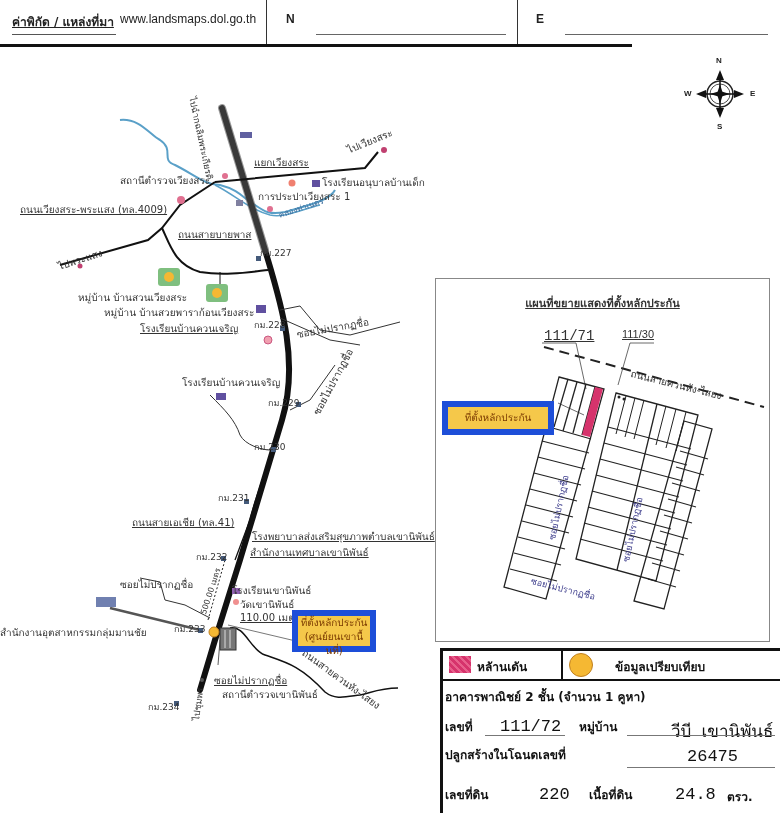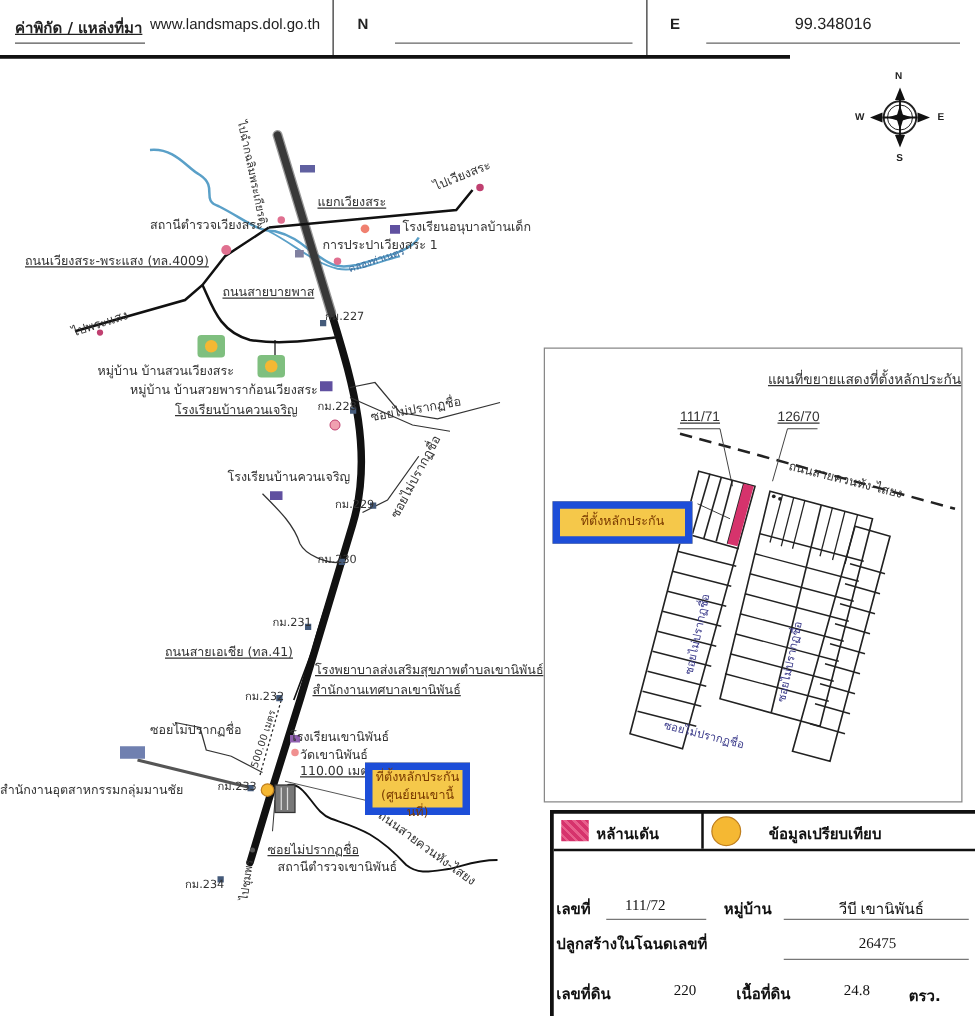--- a/index.html
+++ b/index.html
@@ -13,40 +13,39 @@
   .coord-val{position:absolute;top:11px;font-size:13px;font-family:"Liberation Sans",sans-serif;text-align:center;}
   .coord-line{position:absolute;top:34px;height:1px;background:#666;}
   .map-svg{position:absolute;left:0;top:48px;}
   .maplabel{position:absolute;font-size:10px;color:#333;white-space:nowrap;line-height:1;}
   .u{text-decoration:underline;}
   .km{position:absolute;font-size:9px;color:#333;white-space:nowrap;}
   .yellowbox{position:absolute;background:#f5c84a;border:6px solid #1d4ed8;font-size:10px;color:#7a3a00;text-align:center;line-height:14px;}
   .compass{position:absolute;left:680px;top:56px;width:80px;height:76px;}
   .compass span{position:absolute;font-size:8px;font-weight:bold;font-family:"Liberation Sans",sans-serif;}
   .inset{position:absolute;left:435px;top:278px;width:333px;height:362px;border:1px solid #888;background:#fff;}
-  .inset-title{position:absolute;left:0;width:100%;top:15px;text-align:right;font-size:11px;font-weight:normal;text-decoration:underline;color:#333;}
+  .inset-title{position:absolute;left:0;width:100%;top:15px;text-align:center;font-size:11px;font-weight:bold;text-decoration:underline;color:#333;}
   .legend{position:absolute;left:440px;top:648px;width:340px;height:165px;border-left:3px solid #111;border-top:3px solid #111;}
   .lg-row{position:absolute;left:0;width:100%;}
   .lg-txt{position:absolute;font-size:12px;font-weight:bold;color:#111;white-space:nowrap;}
-  .lg-val{position:absolute;font-size:12px;color:#111;font-family:Liberation Serif, serif;white-space:nowrap;}
+  .lg-val{position:absolute;font-size:17px;color:#111;font-family:Liberation Mono, monospace;white-space:nowrap;}
   .lg-line{position:absolute;height:1px;background:#777;}
 </style>
 </head>
 <body>
 
 <div class="header">
   <span class="src-label">ค่าพิกัด / แหล่งที่มา</span>
   <span class="src-url">www.landsmaps.dol.go.th</span>
   <div class="src-line"></div>
   <div class="vline" style="left:266px"></div>
   <span class="coord-key" style="left:286px">N</span>
   <div class="coord-line" style="left:316px;width:190px"></div>
   <div class="vline" style="left:517px"></div>
   <span class="coord-key" style="left:536px">E</span>
-  <span class="coord-val" style="left:565px;width:203px">99.348016</span>
   <div class="coord-line" style="left:565px;width:203px"></div>
 </div>
 
 <div class="compass">
   <svg width="80" height="76" viewBox="0 0 80 76">
     <circle cx="40" cy="38" r="13" fill="none" stroke="#222" stroke-width="1.5"></circle>
     <circle cx="40" cy="38" r="10" fill="none" stroke="#222" stroke-width="0.8"></circle>
     <polygon points="40,14 36,24 44,24" fill="#111"></polygon>
     <polygon points="40,62 36,52 44,52" fill="#111"></polygon>
     <polygon points="16,38 26,34 26,42" fill="#111"></polygon>
@@ -247,37 +246,38 @@
       <line x1="190" y1="117" x2="180" y2="155"></line>
         <line x1="199" y1="119" x2="189" y2="158"></line>
       <line x1="208" y1="121" x2="198" y2="160"></line>
         <line x1="230" y1="127" x2="220" y2="166"></line>
       <line x1="240" y1="130" x2="230" y2="169"></line>
         <line x1="250" y1="133" x2="240" y2="172"></line>
     </g>
     <circle cx="183" cy="118" r="1.5" fill="#222"></circle>
       <circle cx="188" cy="120" r="1.5" fill="#222"></circle>
   </svg>
-  <span class="maplabel u" style="left:108px;top:50px;font-size:11px;font-family:Liberation Sans, sans-serif">111/71</span>
-  <span class="maplabel u" style="left:186px;top:50px;font-size:11px;font-family:'Liberation Sans',sans-serif">126/70</span>
+  <span class="maplabel u" style="left:108px;top:50px;font-size:14px;font-family:Liberation Mono, monospace">111/71</span>
+  <span class="maplabel u" style="left:186px;top:50px;font-size:11px;font-family:'Liberation Sans',sans-serif">111/30</span>
   <span class="maplabel" style="left:196px;top:90px;transform:rotate(14deg);transform-origin:left top;font-size:10px">ถนนสายควนหัง-ไสยง</span>
   <div class="yellowbox" style="left:6px;top:122px;width:100px;height:22px;line-height:22px">ที่ตั้งหลักประกัน</div>
   <span class="maplabel" style="left:112px;top:260px;transform:rotate(-78deg);transform-origin:left top;font-size:9px;color:#3a3a8a">ซอยไม่ปรากฏชื่อ</span>
   <span class="maplabel" style="left:186px;top:282px;transform:rotate(-78deg);transform-origin:left top;font-size:9px;color:#3a3a8a">ซอยไม่ปรากฏชื่อ</span>
   <span class="maplabel" style="left:96px;top:298px;transform:rotate(14deg);transform-origin:left top;font-size:9px;color:#3a3a8a">ซอยไม่ปรากฏชื่อ</span>
 </div>
 
 <div class="legend">
   <div class="lg-row" style="top:0;height:28px;border-bottom:2px solid #111">
     <div style="position:absolute;left:6px;top:5px;width:22px;height:17px;background:repeating-linear-gradient(45deg,#d6336c 0 3px,#e8608c 3px 5px)"></div>
     <span class="lg-txt" style="left:34px;top:6px">หลัานเดัน</span>
     <div style="position:absolute;left:118px;top:-3px;width:2px;height:31px;background:#111"></div>
     <div style="position:absolute;left:126px;top:2px;width:22px;height:22px;border-radius:50%;background:#f5b833;border:1px solid #c08020"></div>
     <span class="lg-txt" style="left:172px;top:6px">ข้อมูลเปรียบเทียบ</span>
   </div>
+  <span class="lg-txt" style="left:2px;top:36px">อาคารพาณิชย์ 2 ชั้น (จำนวน 1 คูหา)</span>
 
   <span class="lg-txt" style="left:2px;top:66px">เลขที่</span>
   <span class="lg-val" style="left:57px;top:66px">111/72</span>
   <div class="lg-line" style="left:42px;top:84px;width:80px"></div>
   <span class="lg-txt" style="left:136px;top:66px">หมู่บ้าน</span>
   <span class="lg-val" style="left:228px;top:66px">วีบี เขานิพันธ์</span>
   <div class="lg-line" style="left:184px;top:84px;width:148px"></div>
 
   <span class="lg-txt" style="left:2px;top:94px">ปลูกสร้างในโฉนดเลขที่</span>
   <span class="lg-val" style="left:244px;top:96px">26475</span>

